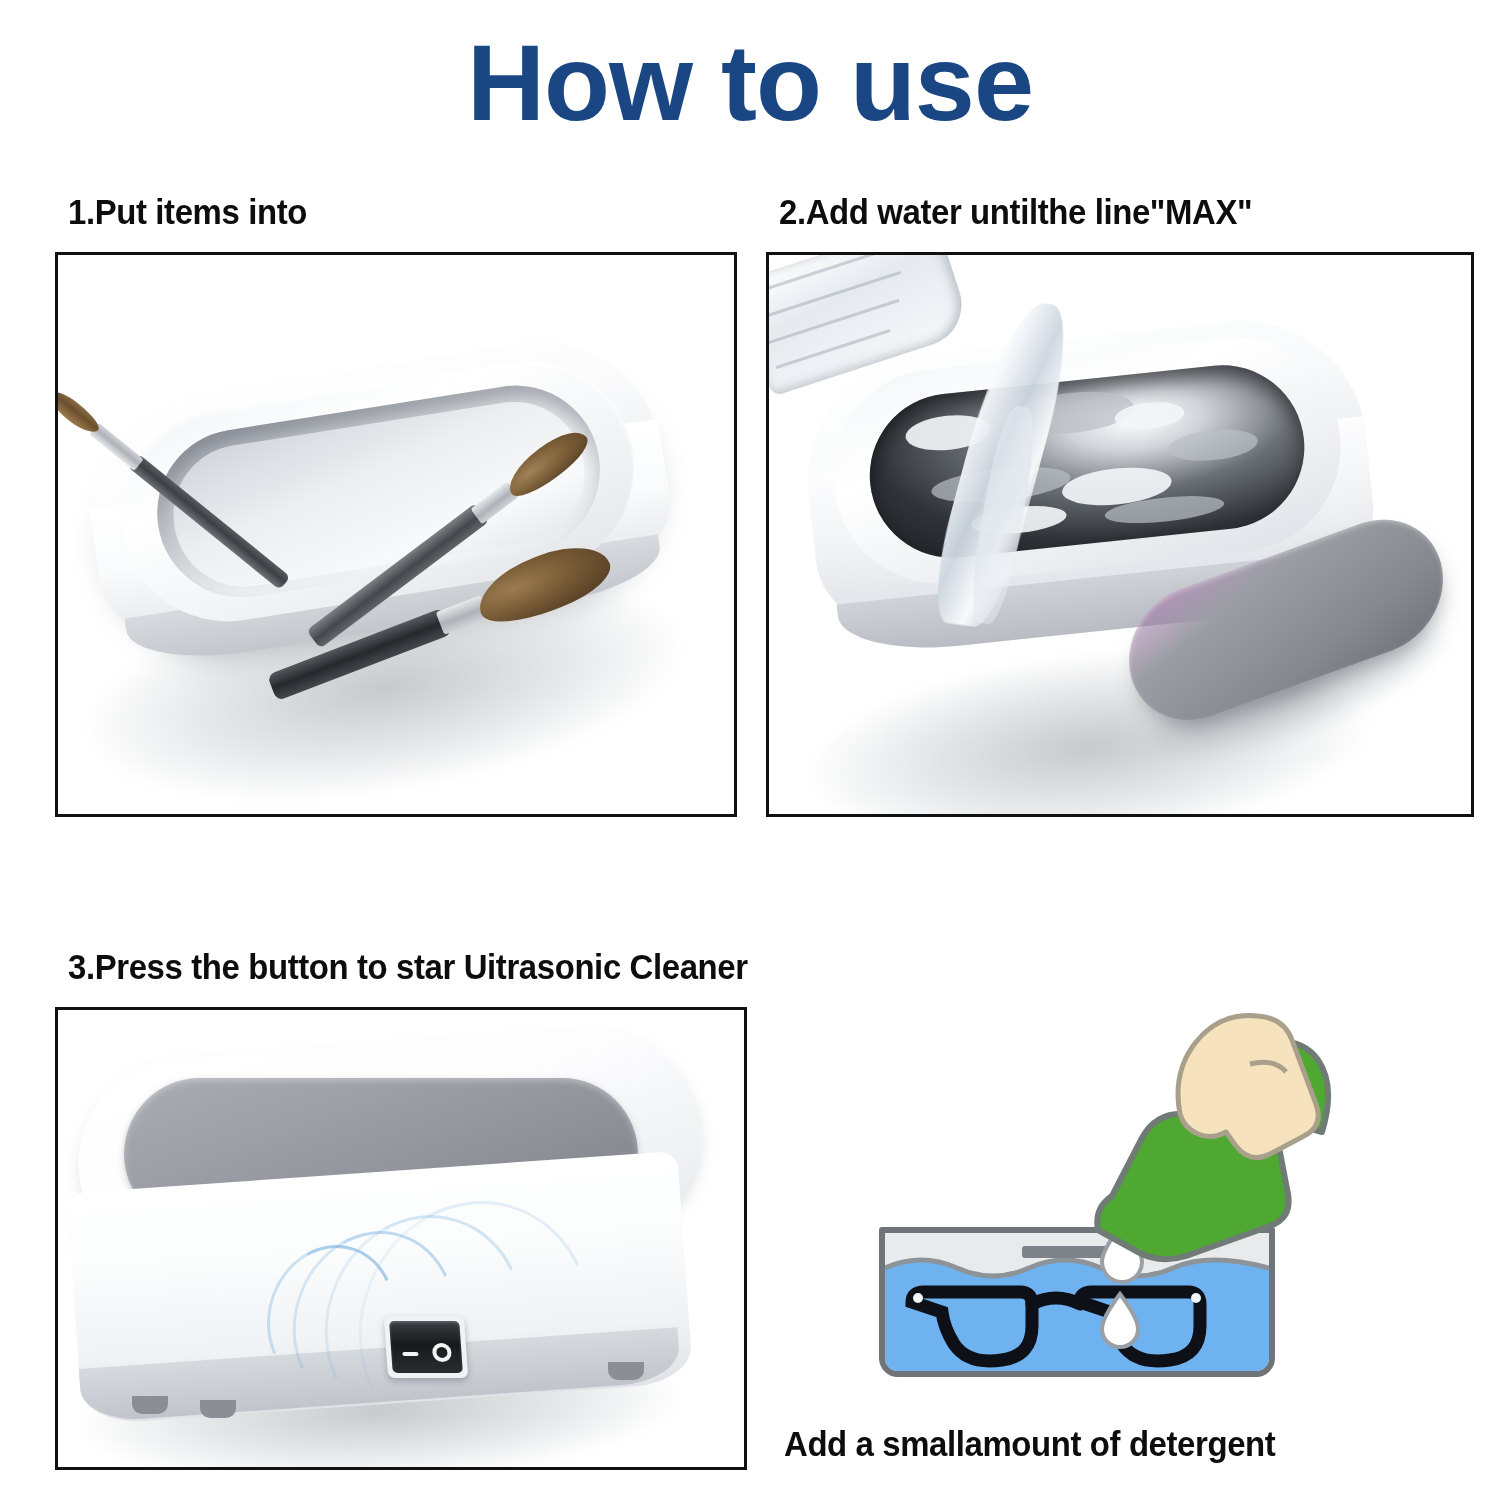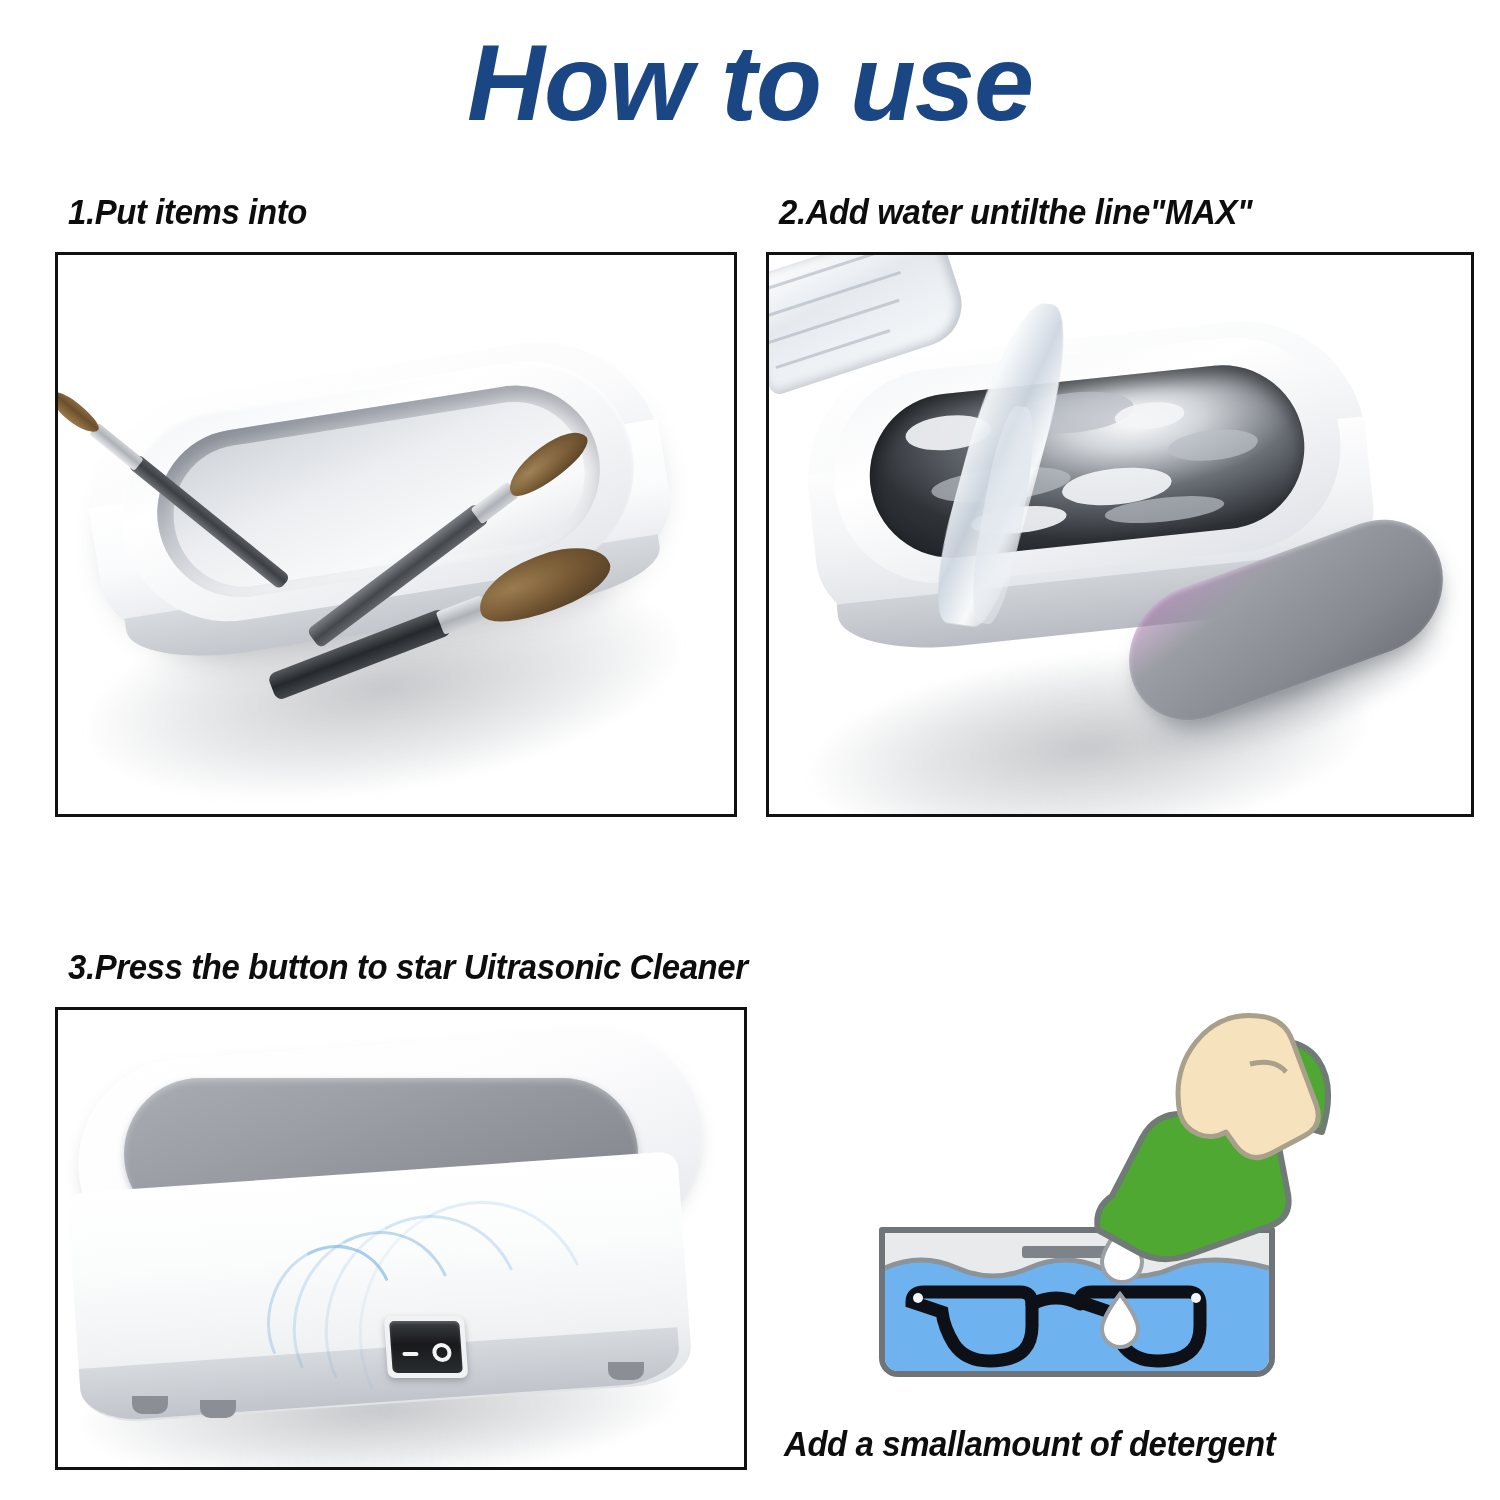--- a/index.html
+++ b/index.html
@@ -3,21 +3,21 @@
 <meta charset="utf-8">
 <style>
   html,body{margin:0;padding:0;}
   body{
     width:1500px;height:1500px;
     background:#ffffff;
     font-family:"Liberation Sans","DejaVu Sans",sans-serif;
     overflow:hidden;
     position:relative;
   }
-  .page{position:absolute;inset:0;font-style:italic;}
+  .page{position:absolute;inset:0;}
 
   
   .title{
     position:absolute;left:0;top:26px;width:1500px;
     text-align:center;
     font-size:108px;
     font-weight:700;
     letter-spacing:-1px;
     color:#1a4784;
     line-height:1.05;

